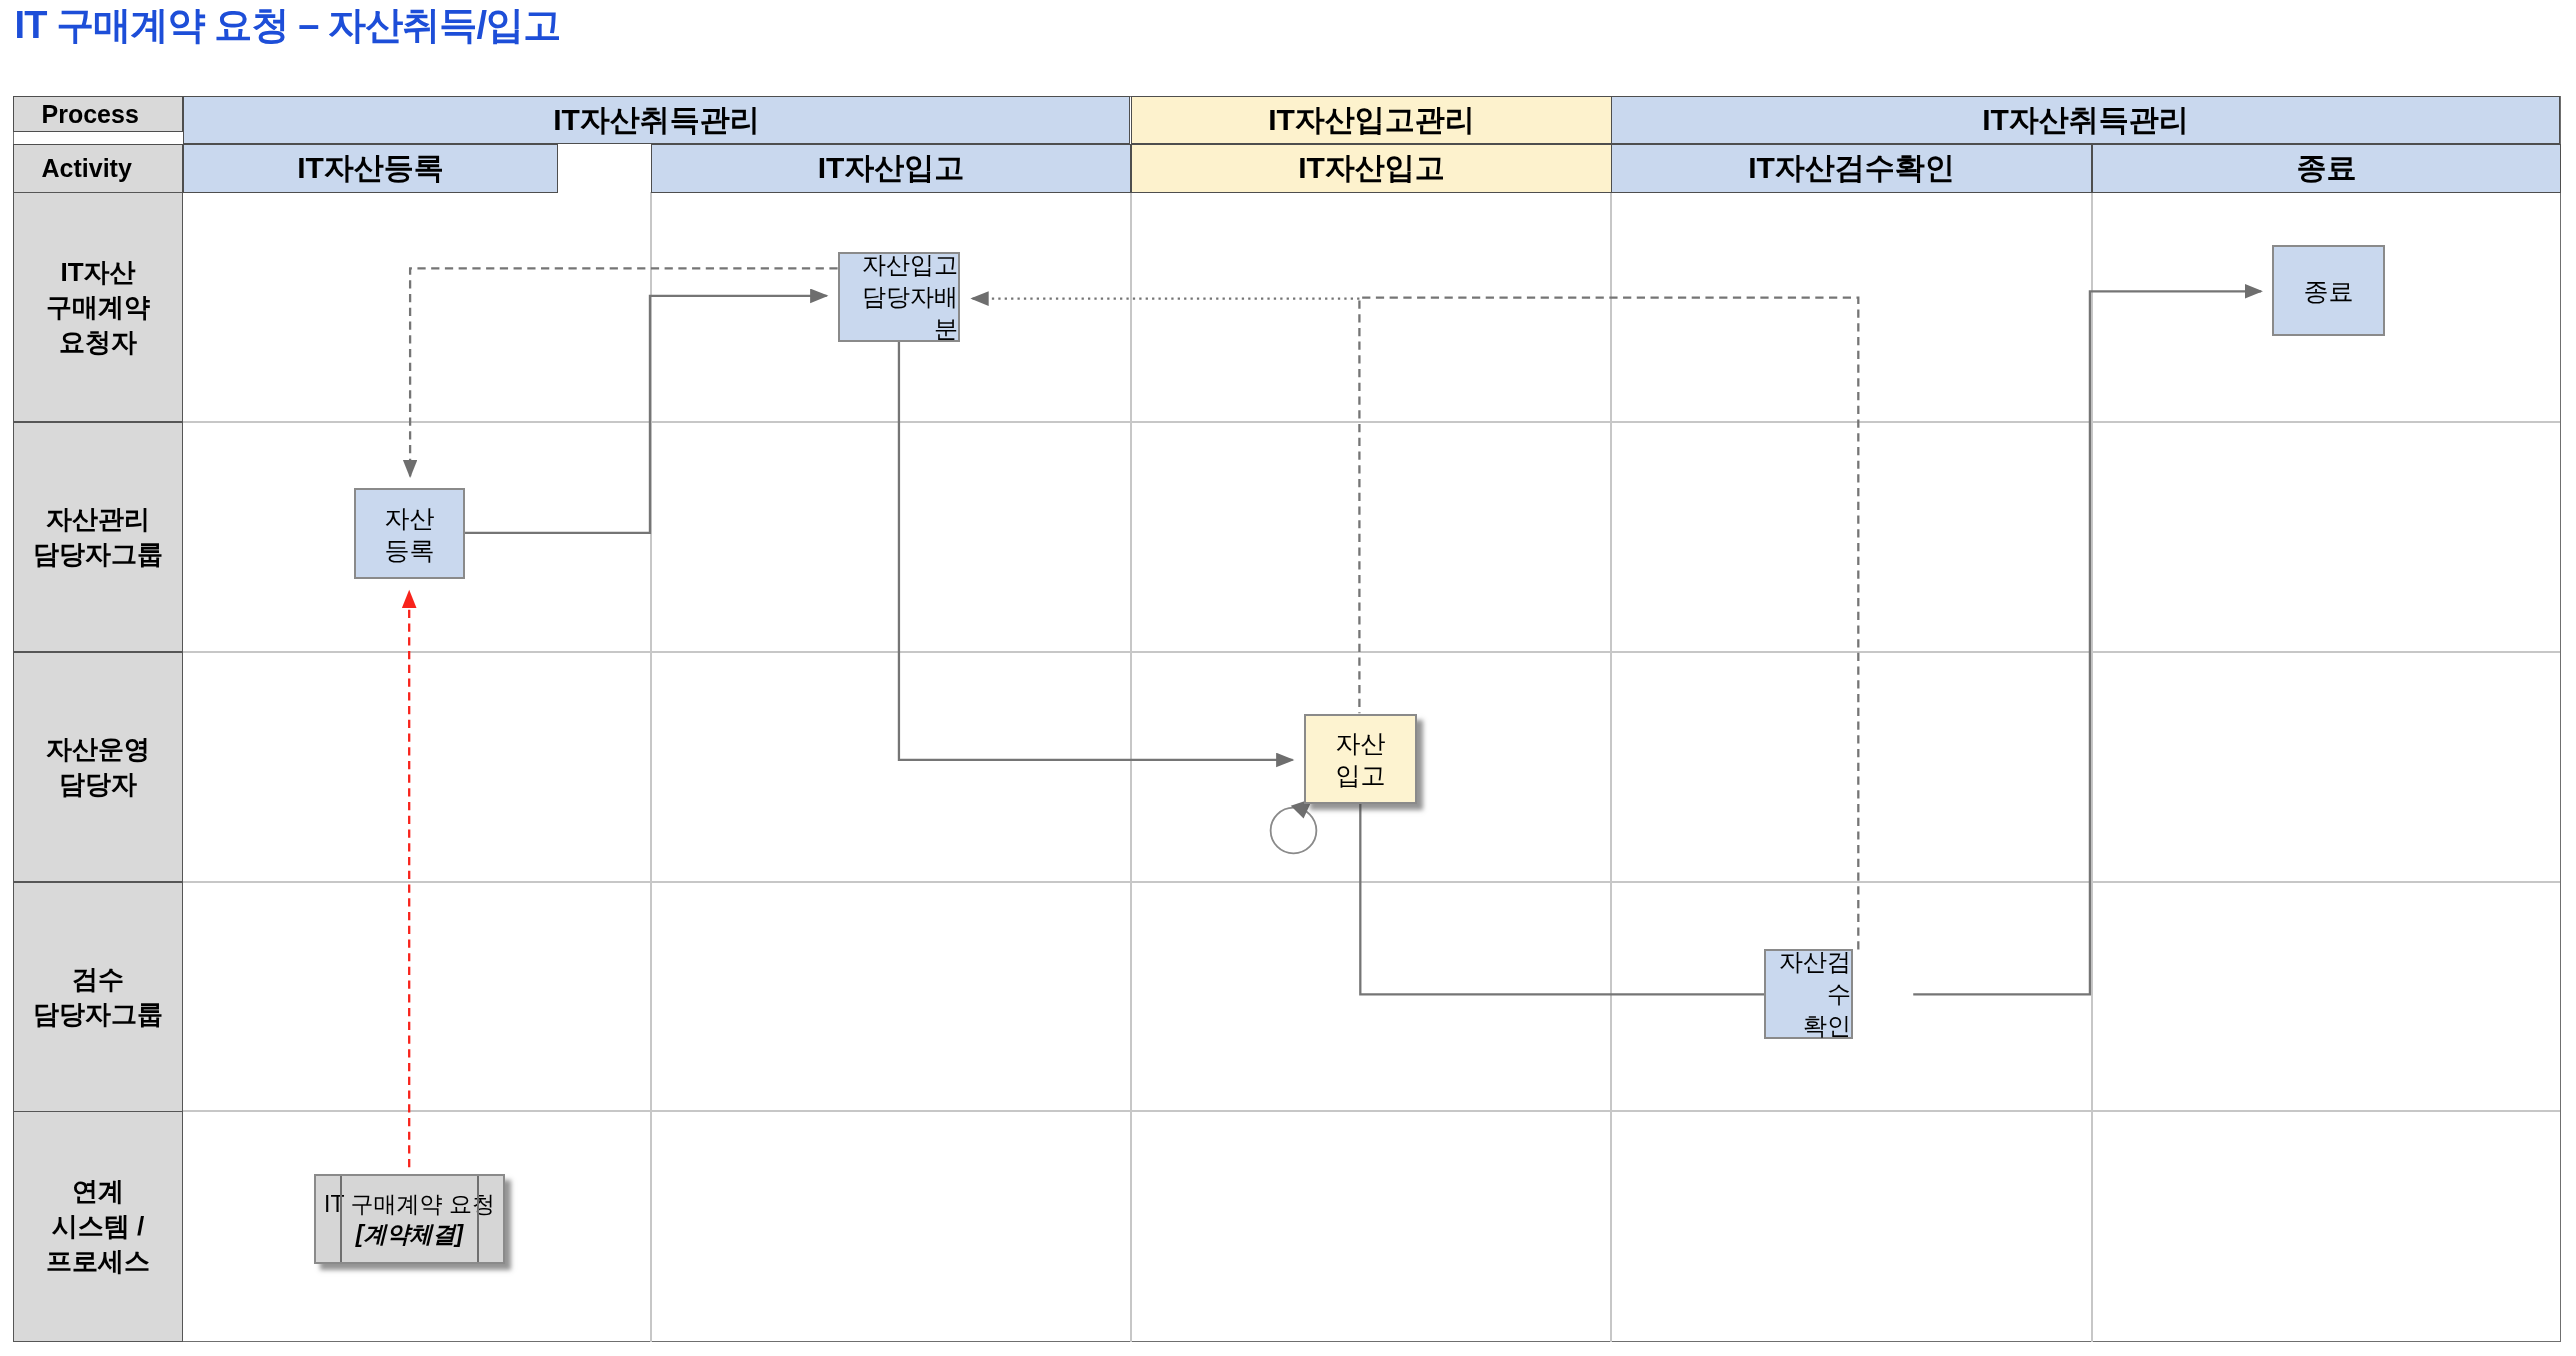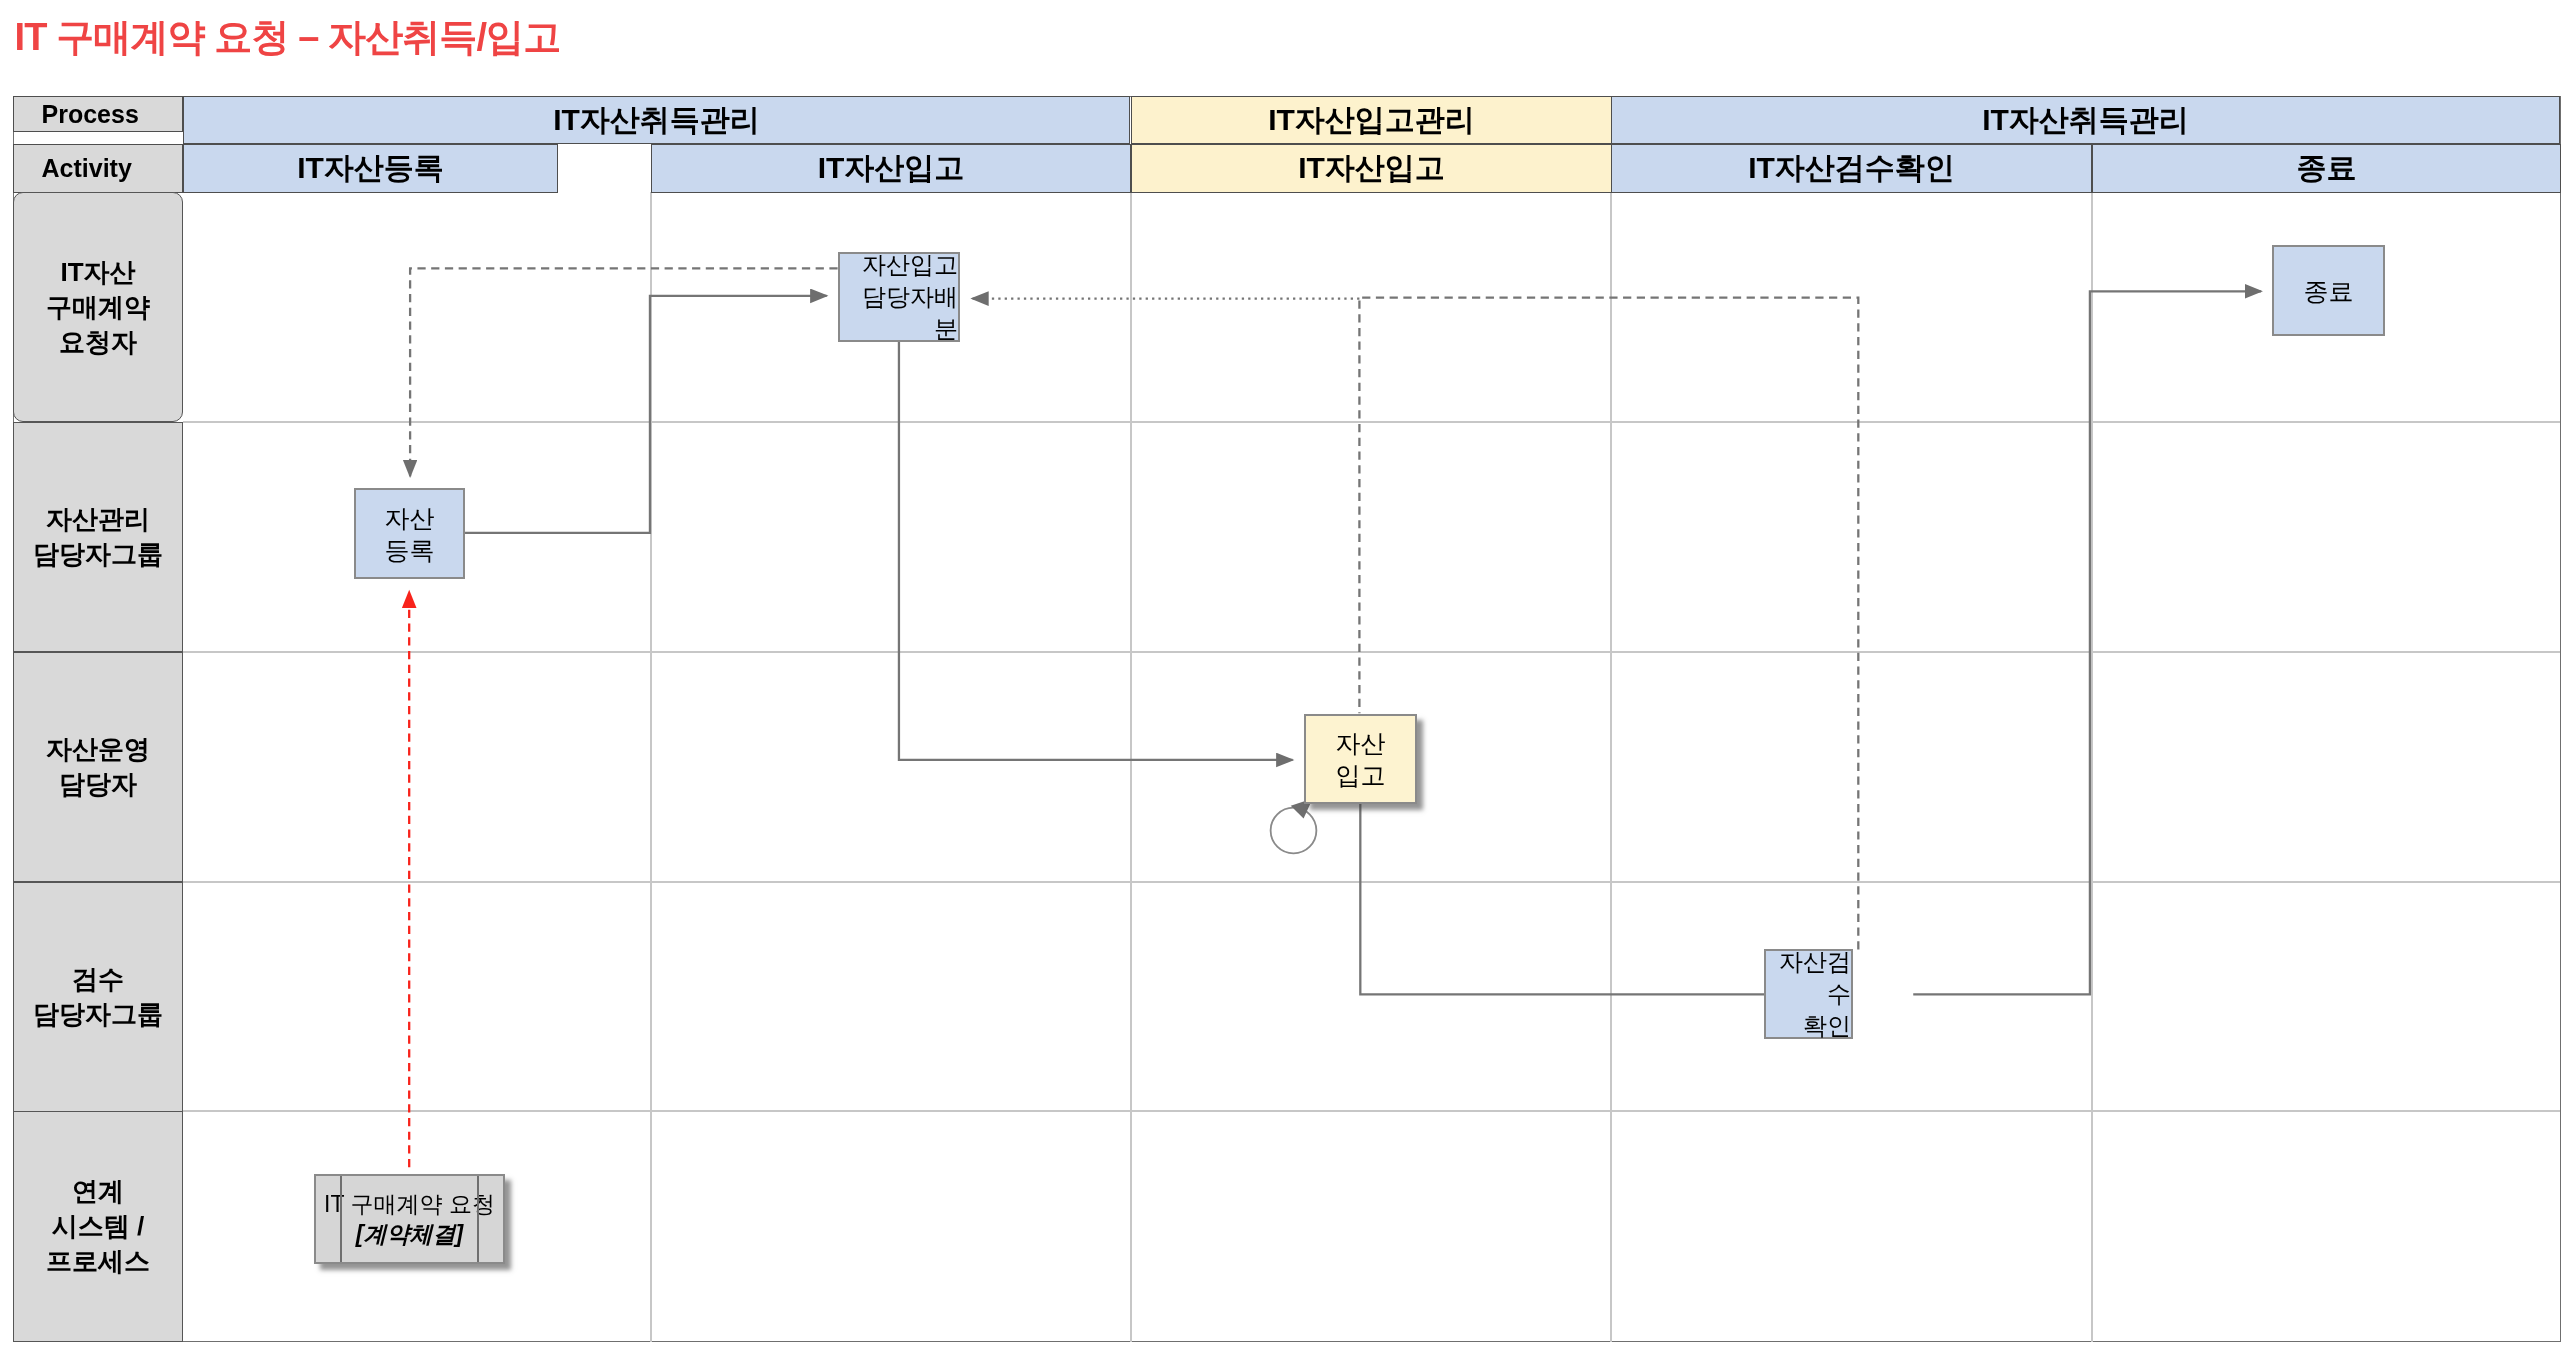--- a/index.html
+++ b/index.html
@@ -1,21 +1,21 @@
 <!DOCTYPE html>
 <html style="font-size:14.6px"><head>
 <meta charset="utf-8">
 <style>
   html,body{margin:0;padding:0;background:#ffffff;}
   body{font-family:"Liberation Sans","DejaVu Sans",sans-serif;}
   #canvas{position:relative;width:2576px;height:1357px;background:#ffffff;overflow:hidden;}
 
   .page-title{
-    position:absolute;left:14.6px;top:12px;
-    font-size:38px;font-weight:bold;color:#ef4444;letter-spacing:-0.9px;
+    position:absolute;left:14.6px;top:0;
+    font-size:38px;font-weight:bold;color:#1d4ed8;letter-spacing:-0.9px;
     white-space:nowrap;
   }
 
   
   .table-frame{position:absolute;left:13px;top:96px;width:2548px;height:1246px;
     border:1.8px solid #6f6f6f;box-sizing:border-box;z-index:0;}
   .vgrid{position:absolute;width:1.8px;background:#c7c7c7;z-index:1;}
   .hgrid{position:absolute;height:1.8px;background:#c7c7c7;z-index:1;}
 
   .cell{
@@ -70,21 +70,21 @@
   <div class="cell head-cell yellow" style="left:1131px;top:96px;width:481px;height:48px;">IT자산입고관리</div>
   <div class="cell head-cell blue" style="left:1611px;top:96px;width:949px;height:48px;">IT자산취득관리</div>
 
   <div class="cell head-label" style="left:13px;top:144px;width:170px;height:49px;">Activity</div>
   <div class="cell head-cell blue" style="left:183px;top:144px;width:375px;height:49px;">IT자산등록</div>
   <div class="cell head-cell blue" style="left:651px;top:144px;width:480px;height:49px;">IT자산입고</div>
   <div class="cell head-cell yellow" style="left:1131px;top:144px;width:481px;height:49px;">IT자산입고</div>
   <div class="cell head-cell blue" style="left:1611px;top:144px;width:481px;height:49px;">IT자산검수확인</div>
   <div class="cell head-cell blue" style="left:2092px;top:144px;width:469px;height:49px;">종료</div>
 
-  <div class="cell lane-cell" style="left:13px;top:192px;width:170px;height:230px;border-radius:10px;">IT자산
+  <div class="cell lane-cell" style="left:13px;top:192px;width:170px;height:230px;">IT자산
 구매계약
 요청자</div>
   <div class="cell lane-cell" style="left:13px;top:422px;width:170px;height:230px;">자산관리
 담당자그룹</div>
   <div class="cell lane-cell" style="left:13px;top:652px;width:170px;height:230px;">자산운영
 담당자</div>
   <div class="cell lane-cell" style="left:13px;top:882px;width:170px;height:230px;">검수
 담당자그룹</div>
   <div class="cell lane-cell" style="left:13px;top:1111px;width:170px;height:231px;text-align:center;">연계
 시스템 /

